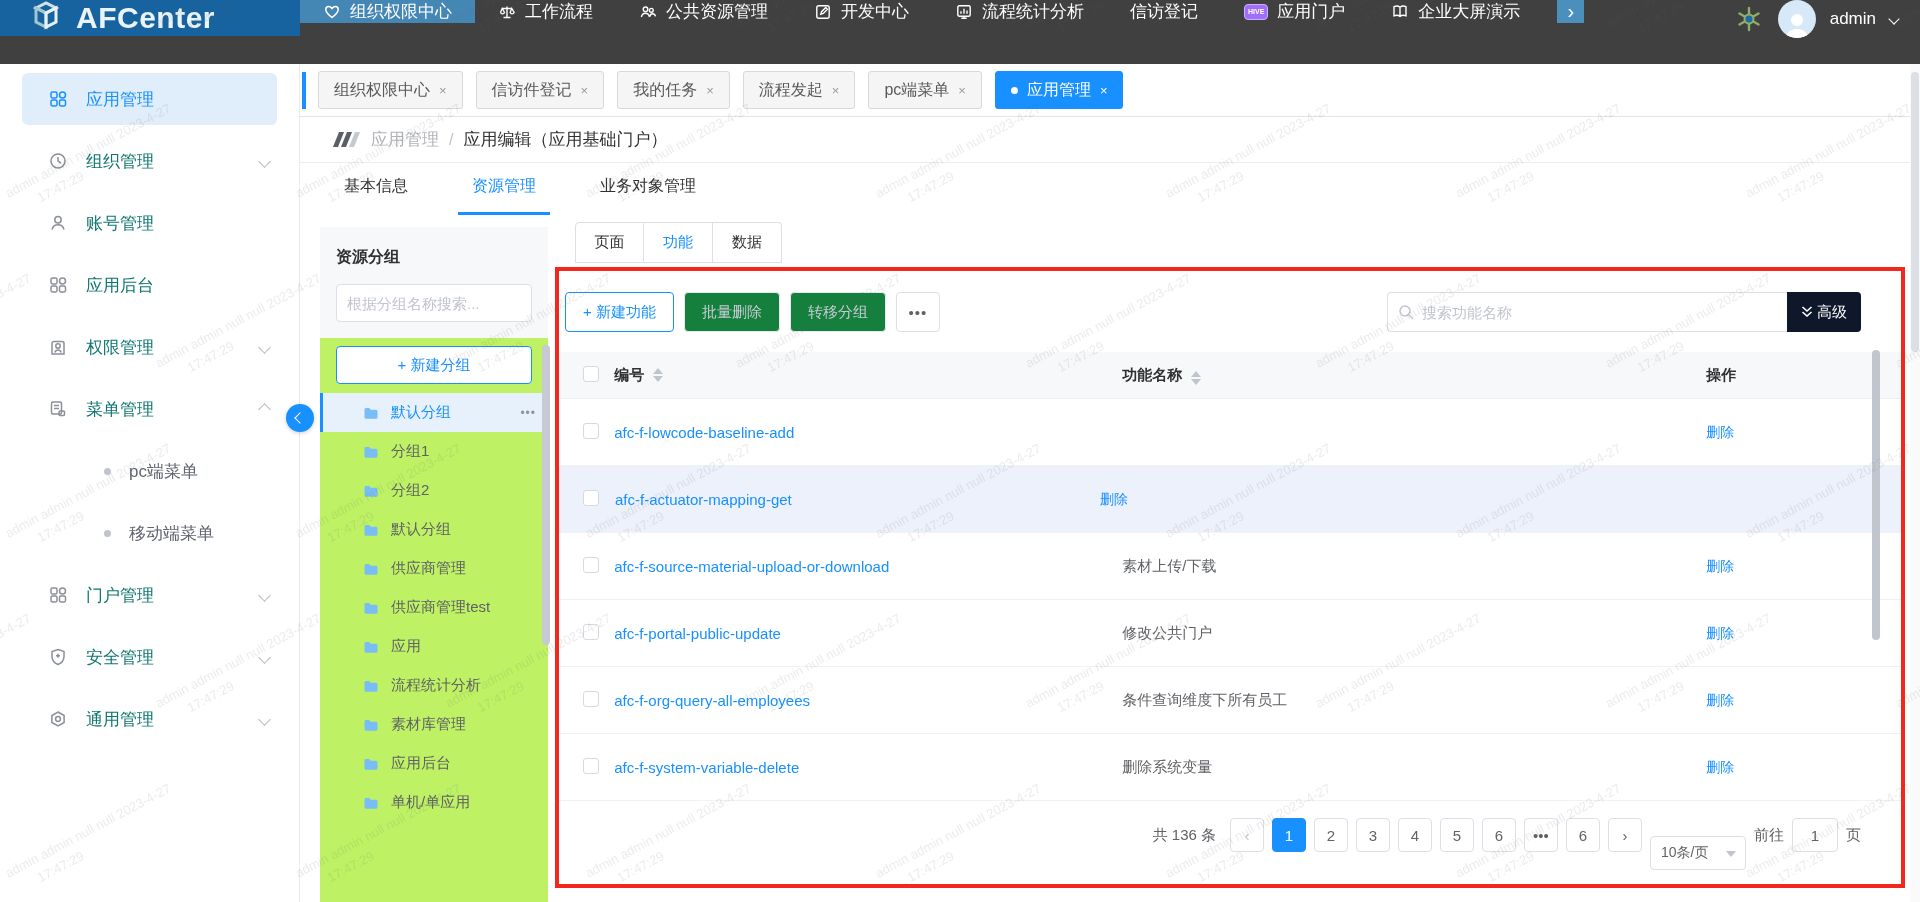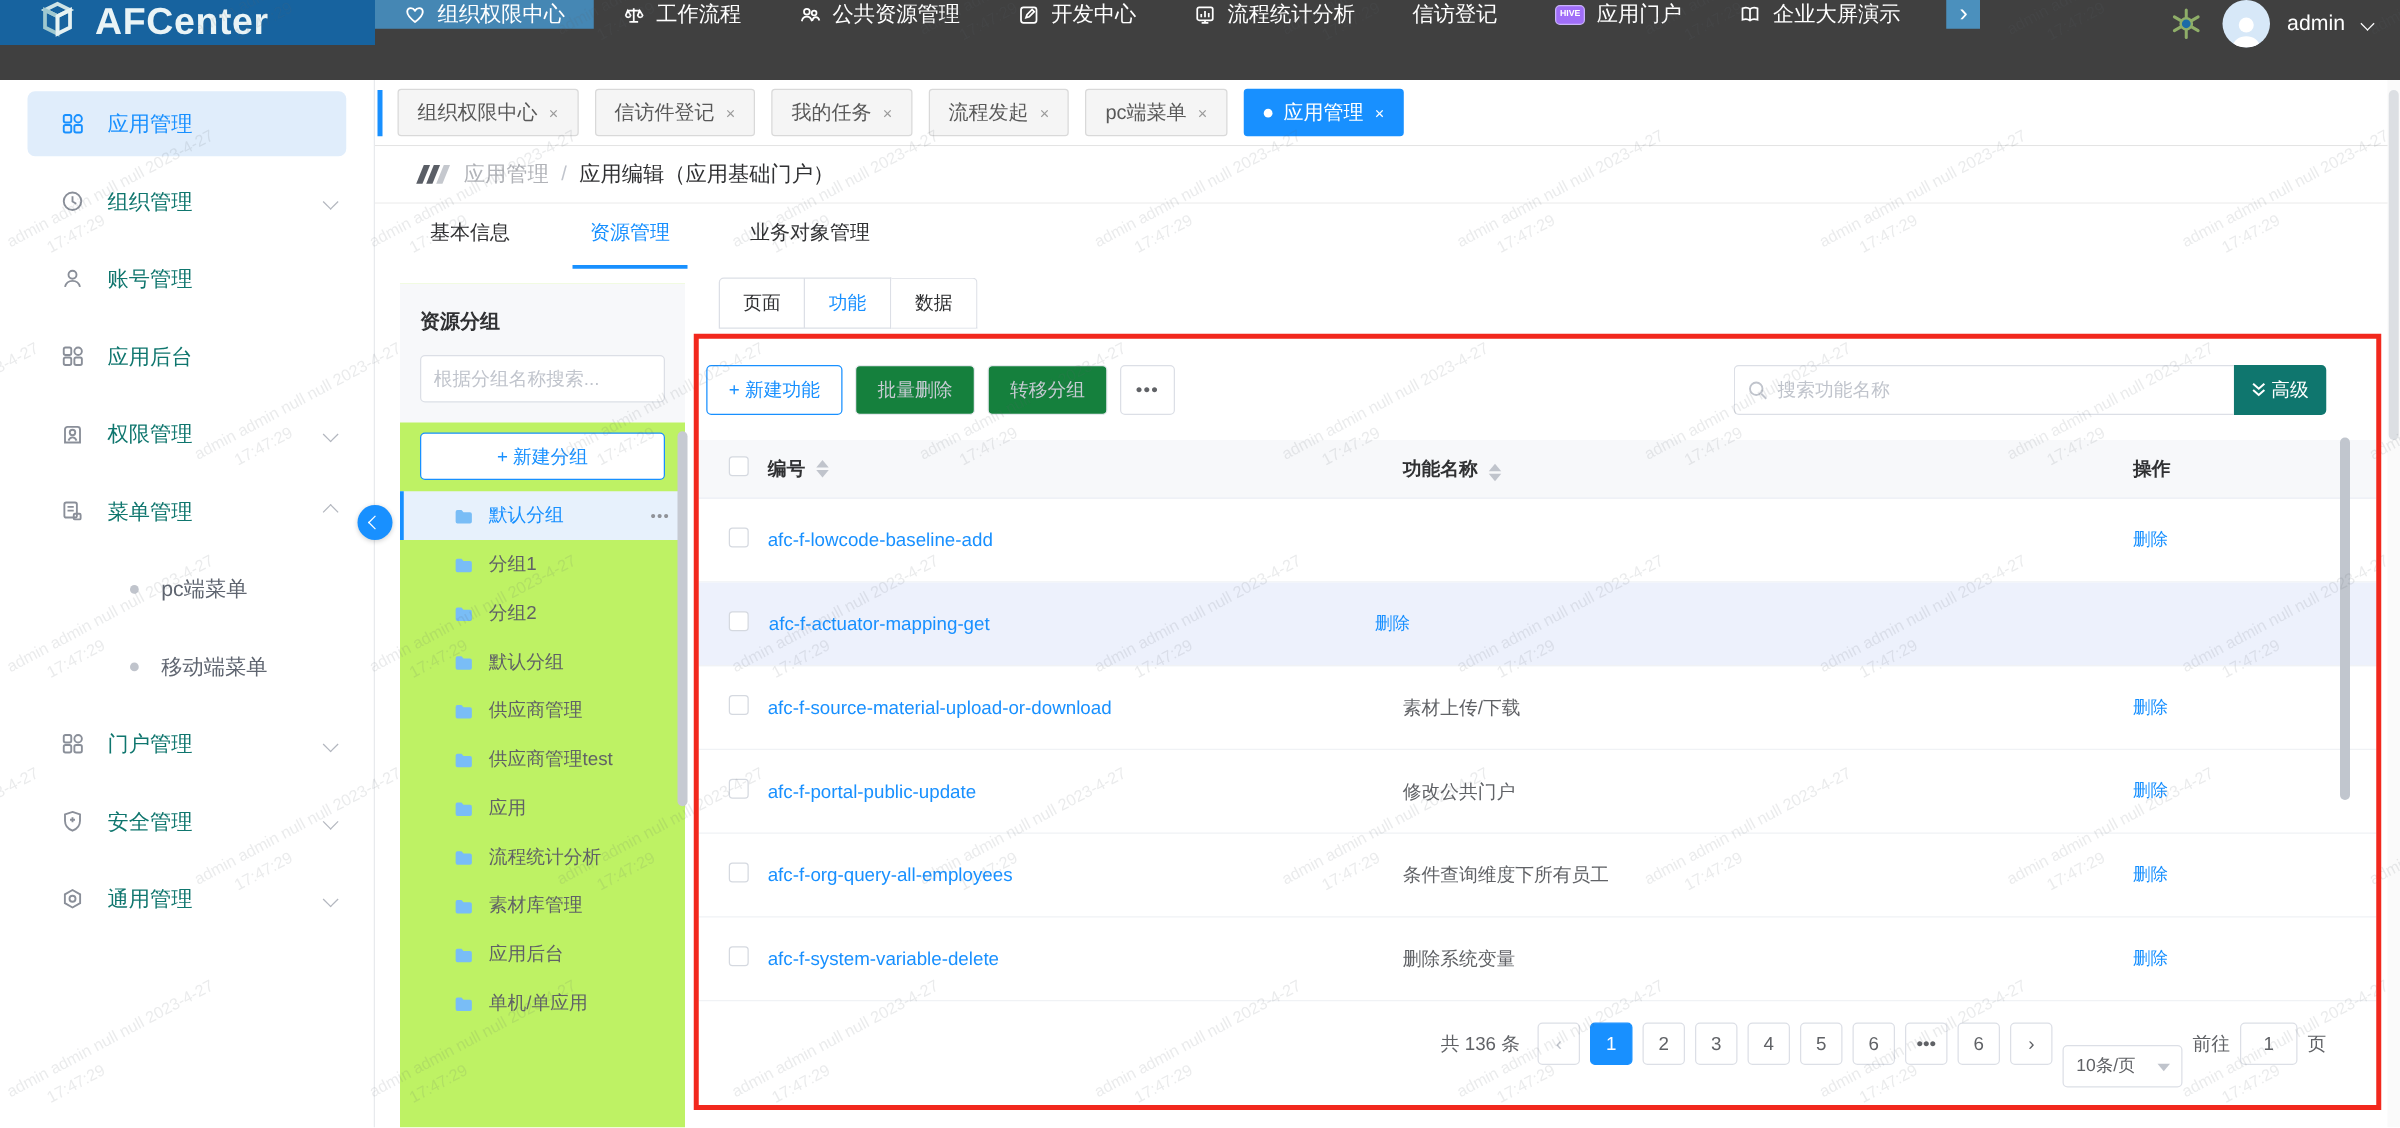--- a/index.html
+++ b/index.html
@@ -86,21 +86,21 @@
   .tb-left{position:absolute;left:6px;top:21px;display:flex;gap:10px;}
   .btn{height:40px;border-radius:4px;font-size:15px;cursor:pointer;}
   .btn-new{padding:0 17px;background:#fff;border:1px solid #1890ff;color:#1890ff;}
   .btn-dis{padding:0 17px;background:#15803d;border:1px solid #e6e9ee;color:#c8ccd4;cursor:not-allowed;}
   .btn-more{width:44px;background:#fff;border:1px solid #dcdfe6;color:#606266;letter-spacing:1px;}
   .tb-right{position:absolute;right:40px;top:21px;display:flex;}
   .searchbox{position:relative;width:400px;height:40px;}
   .searchbox input{width:100%;height:100%;border:1px solid #dcdfe6;border-radius:4px 0 0 4px;border-right:none;padding:0 12px 0 34px;font-size:15px;color:#606266;outline:none;}
   .searchbox input::placeholder{color:#c0c4cc;}
   .searchbox svg{position:absolute;left:10px;top:11px;}
-  .btn-adv{height:40px;padding:0 14px;background:#0f766e;border:none;border-radius:0 4px 4px 0;color:#fff;font-size:15px;display:flex;align-items:center;gap:4px;cursor:pointer;}
+  .btn-adv{height:40px;padding:0 14px;background:#0f172a;border:none;border-radius:0 4px 4px 0;color:#fff;font-size:15px;display:flex;align-items:center;gap:4px;cursor:pointer;}
 
   .ftable{position:absolute;left:0;top:81px;width:100%;}
   .thead{height:47px;background:#f7f8fa;display:flex;align-items:center;border-bottom:1px solid #ebeef5;font-weight:bold;font-size:15px;color:#303133;}
   .trow{height:67px;display:flex;align-items:center;border-bottom:1px solid #f0f2f5;font-size:15px;}
   .trow.hl{background:#edf1fc;}
   .c-check{width:56px;padding-left:24px;}
   .c-code{width:485px;display:flex;align-items:center;gap:5px;}
   .c-name{width:600px;color:#606266;display:flex;align-items:flex-end;gap:5px;margin-left:36px;}
   .c-op{width:200px;}
   .code-link{color:#1890ff;cursor:pointer;}

